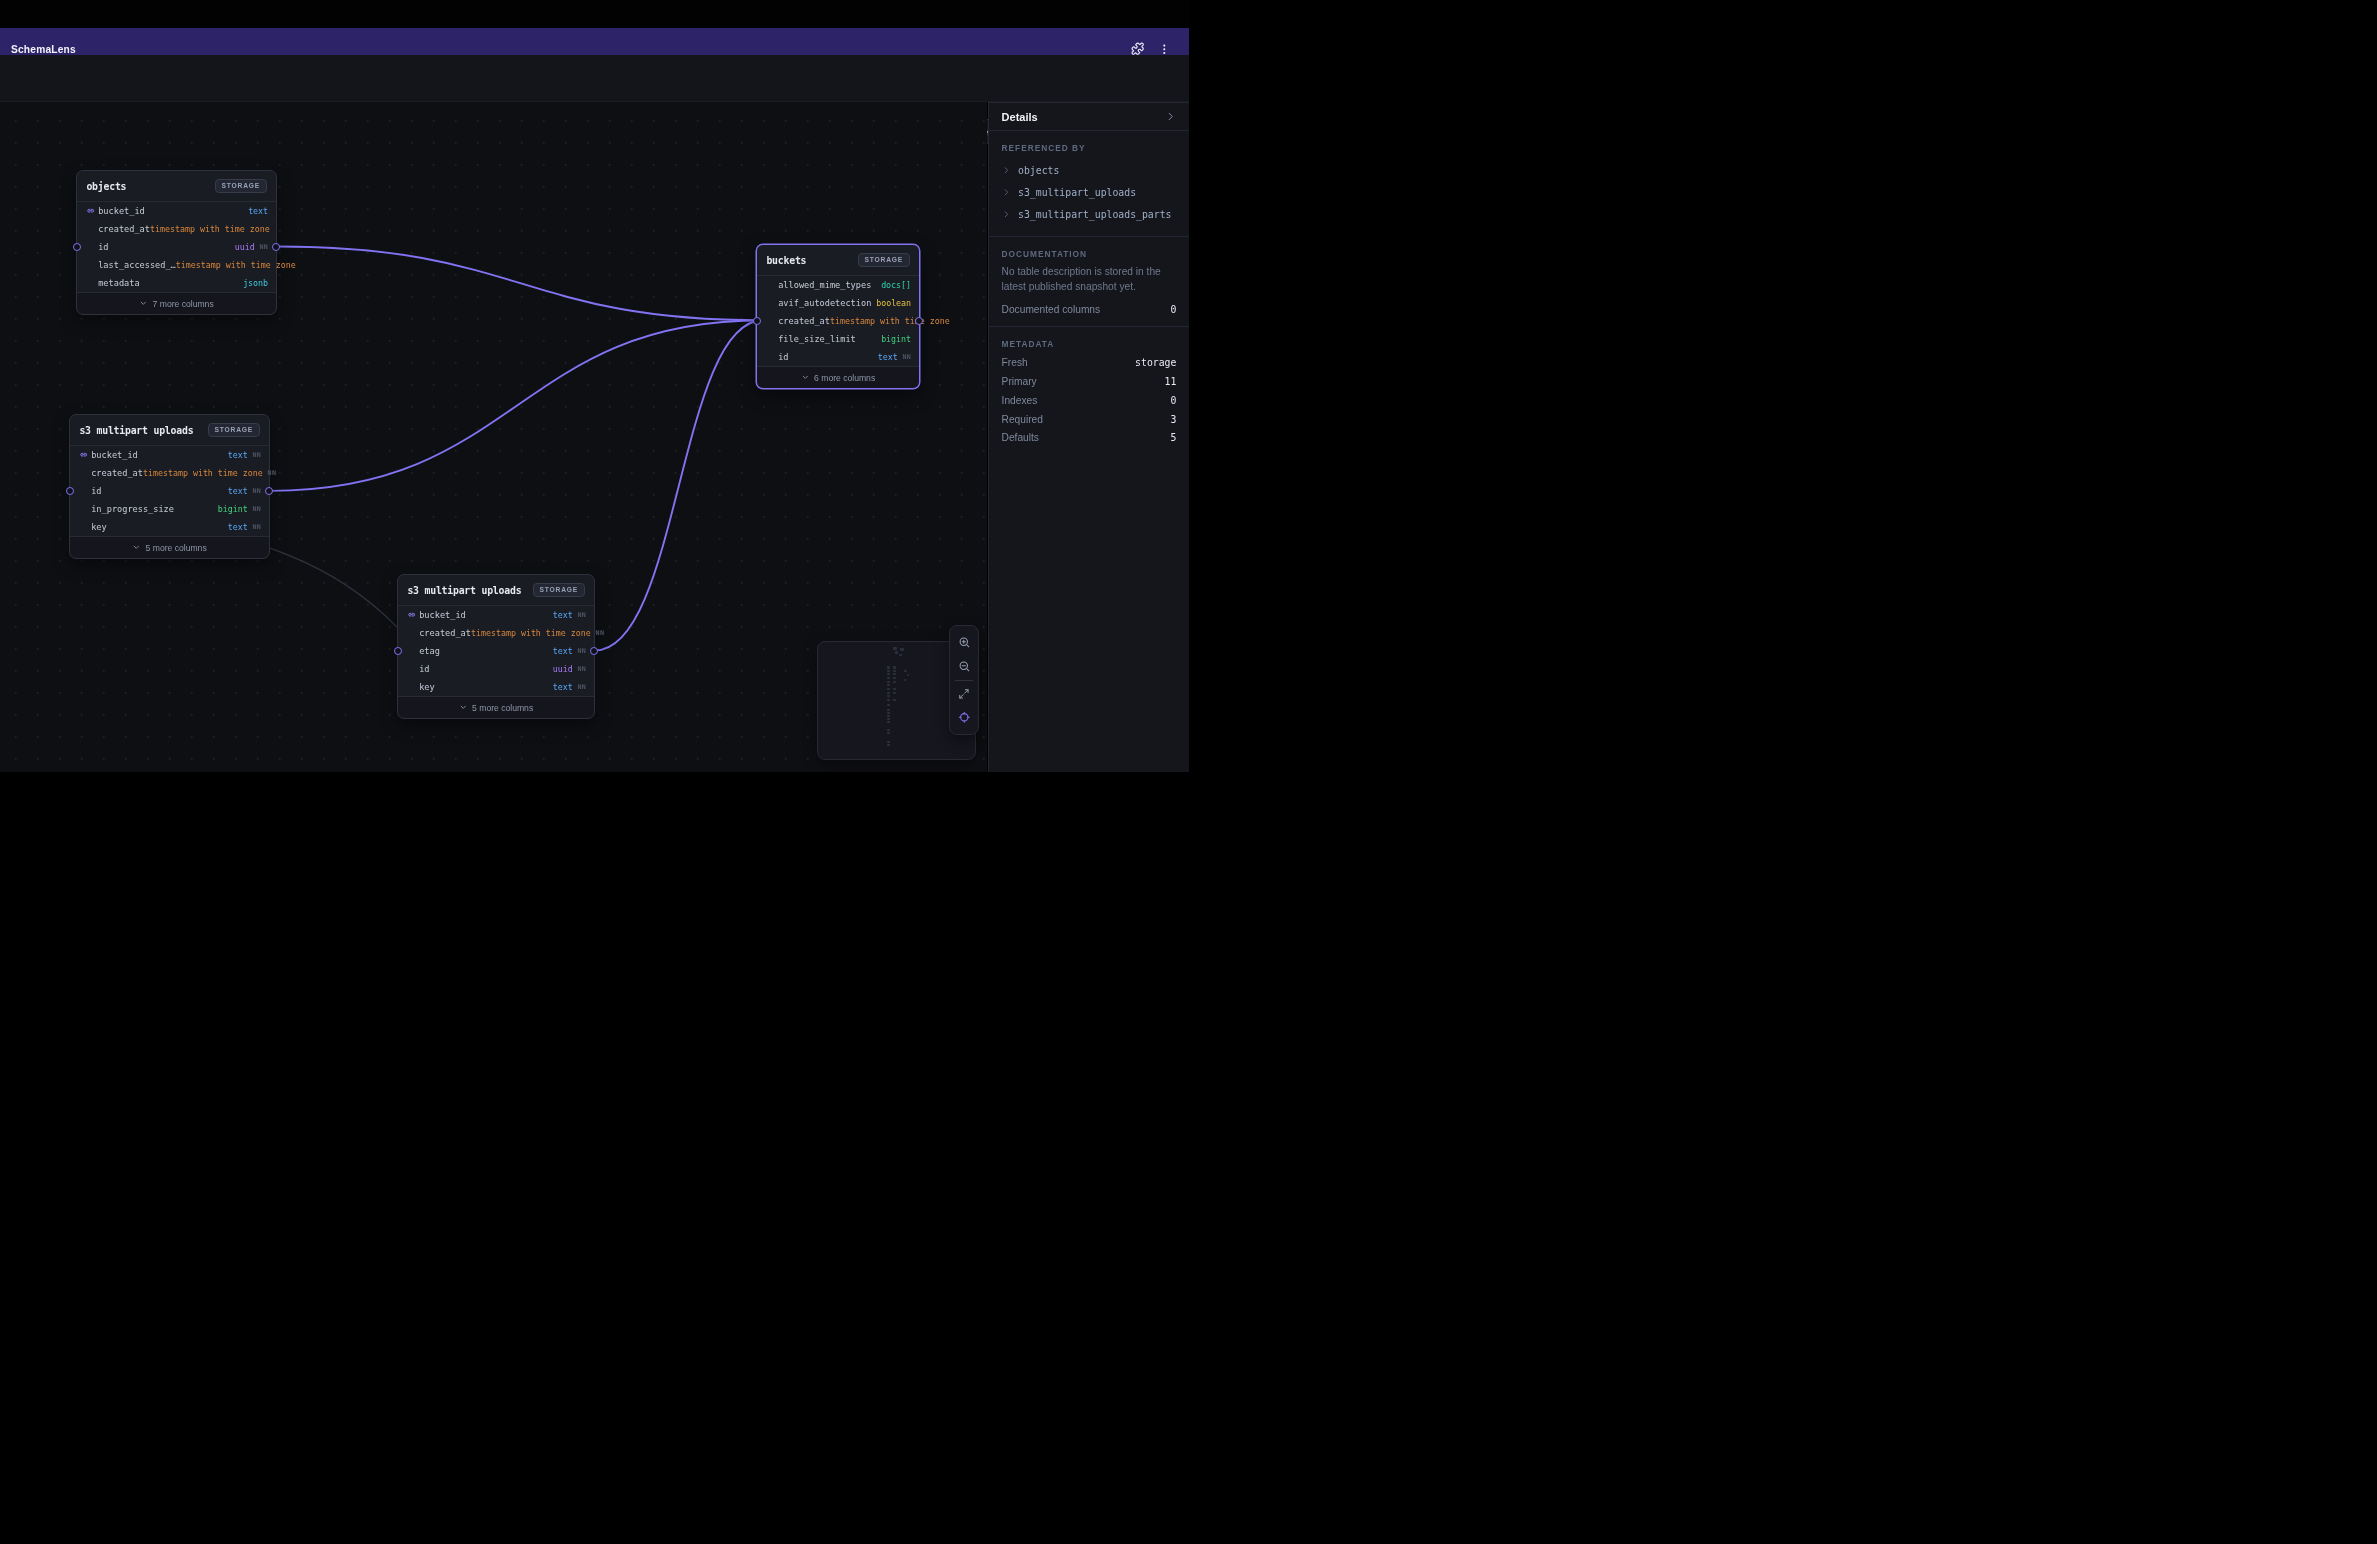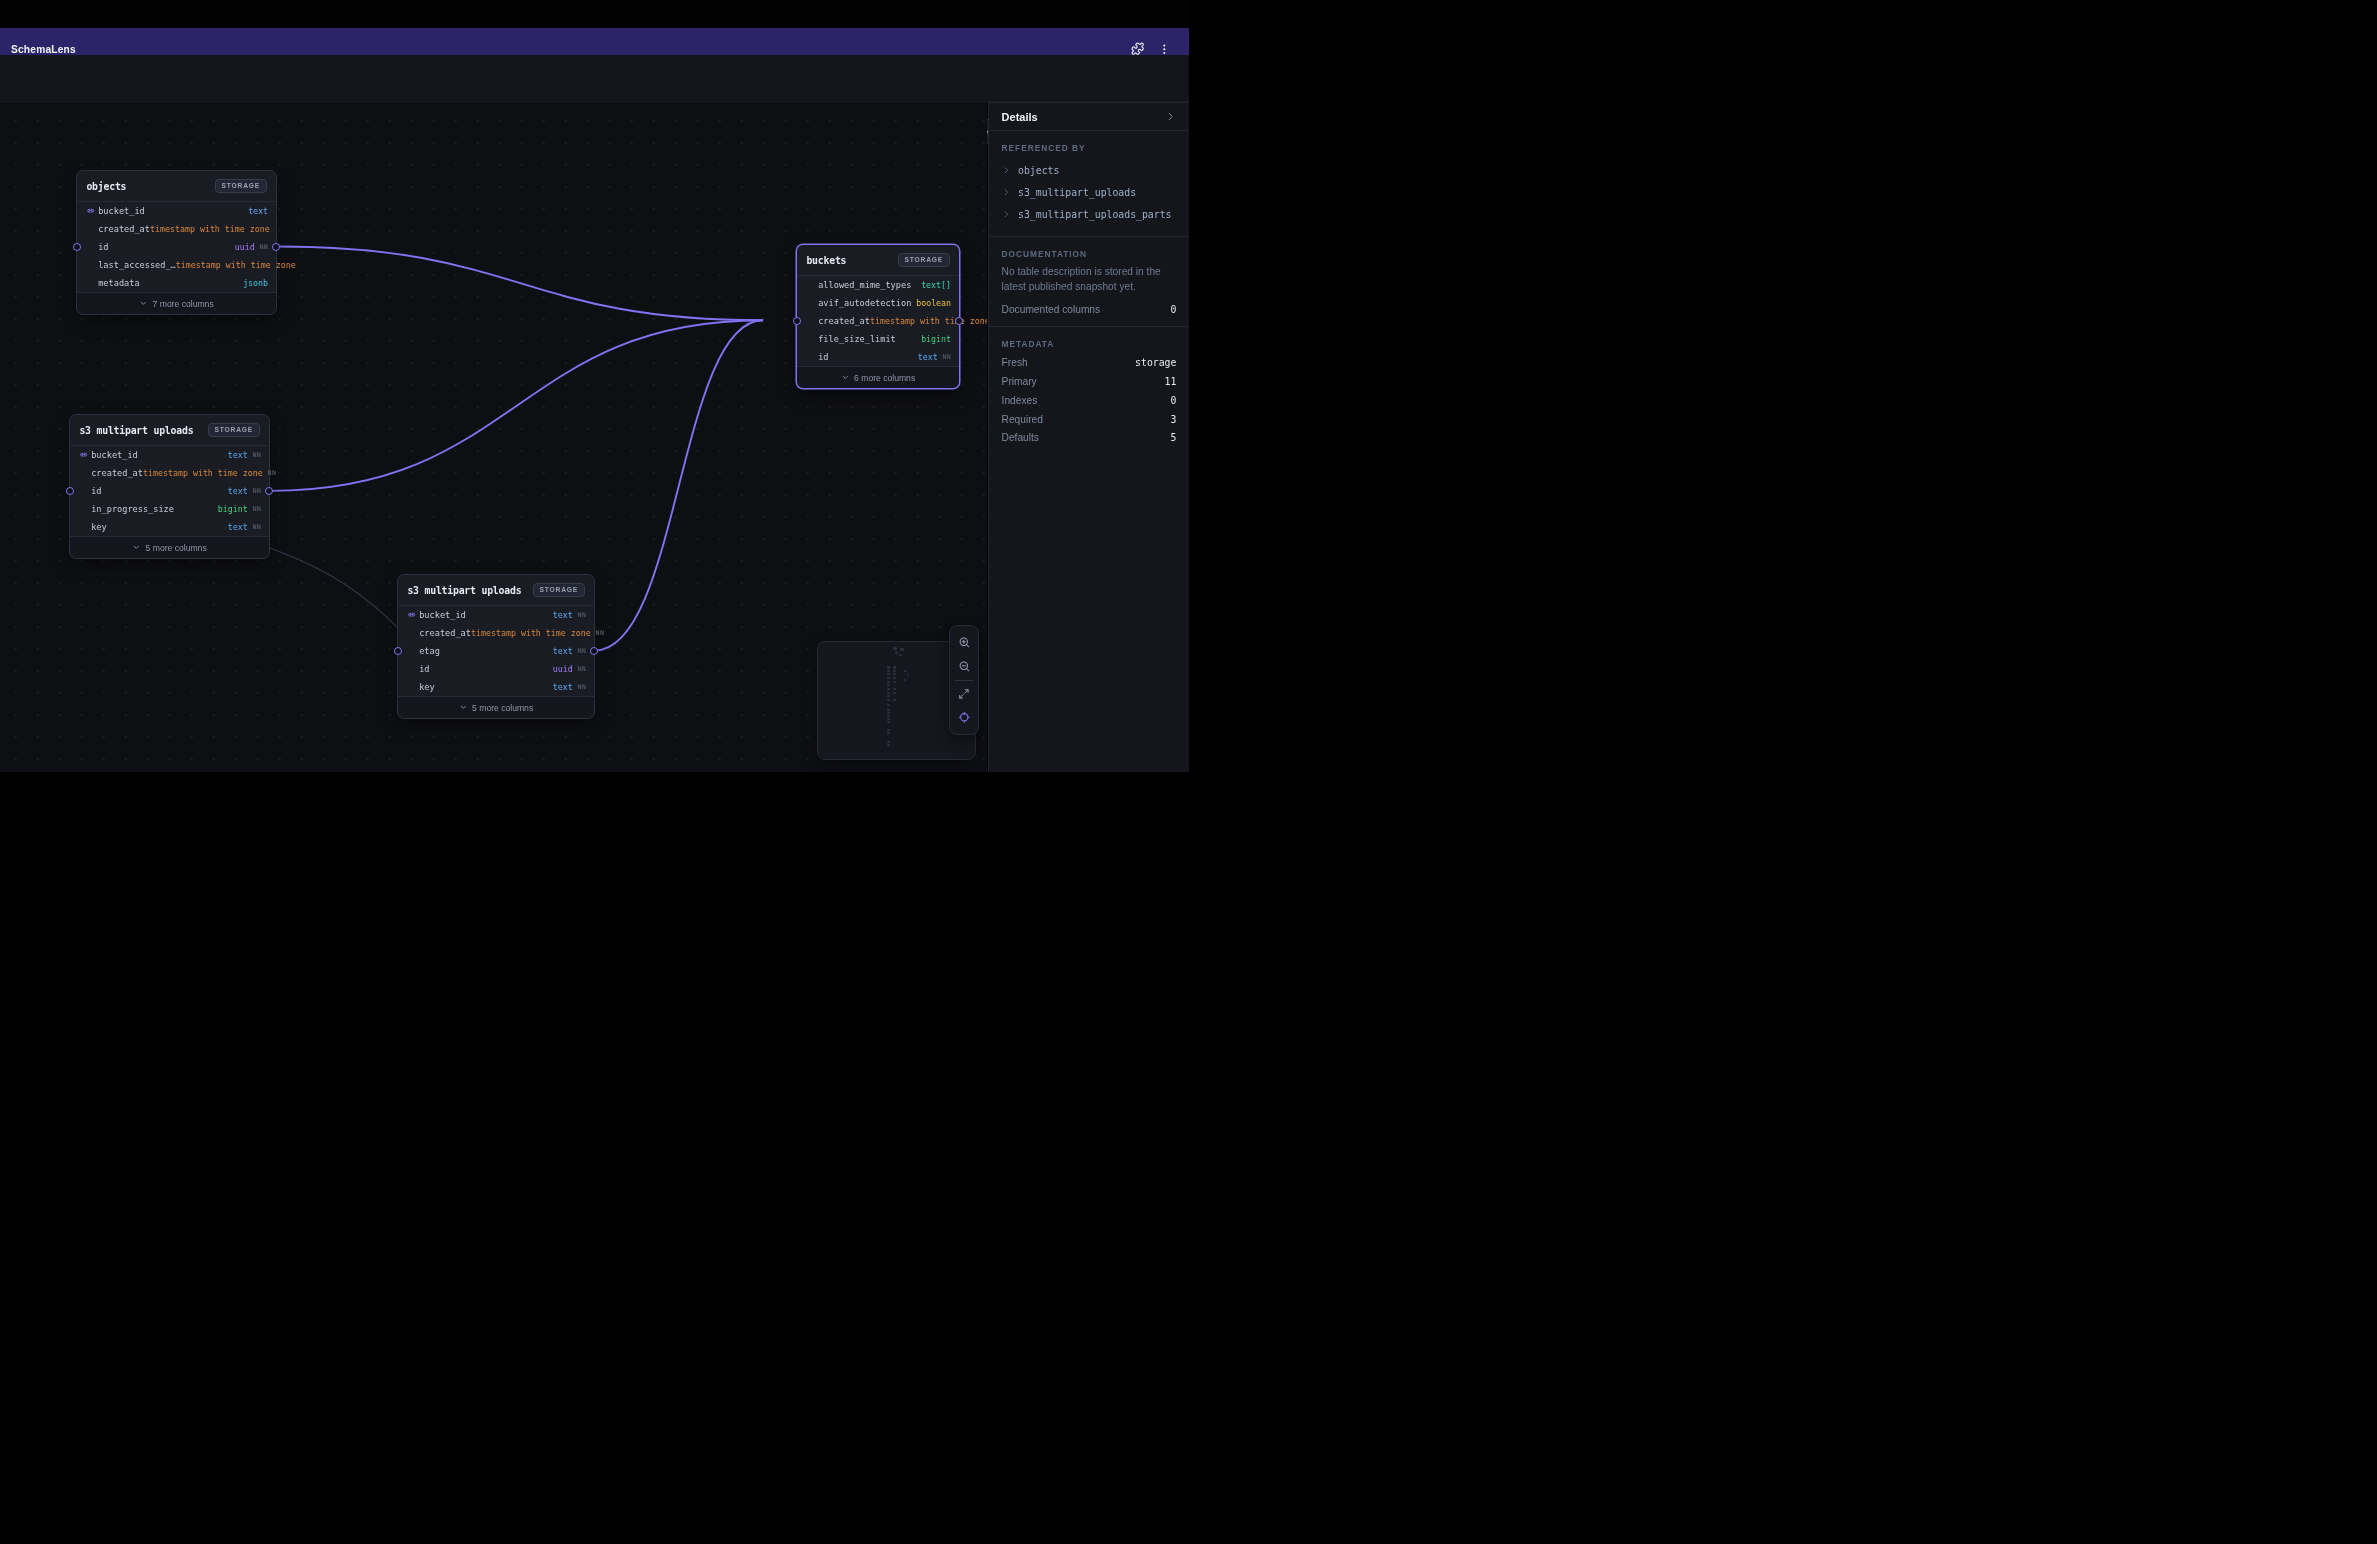--- a/index.html
+++ b/index.html
@@ -273,30 +273,30 @@
           <span style="display:flex">
             <svg width="8.6" height="8.6" viewBox="0 0 24 24" fill="none" stroke="currentColor" stroke-width="2.4" stroke-linecap="round" stroke-linejoin="round">
               <path d="m6 9 6 6 6-6"></path>
             </svg>
           </span>
           <span>7 more columns</span>
         </div>
         <span class="handle hl" style="top: 72px;"></span>
         <span class="handle hr" style="top: 72px;"></span>
       </div>
-      <div class="node selected" style="left: 796px; top: 142px; width: 164px;">
+      <div class="node selected" style="left: 756px; top: 142px; width: 164px;">
         <div class="node-header">
           <span class="node-title">buckets</span>
           <span class="node-badge">STORAGE</span>
         </div>
         <div>
           <div class="col-row">
             <span class="fk-slot"></span>
             <span class="col-name">allowed_mime_types</span>
-            <span class="col-type" style="color:#2fd4ab">text[]</span>
+            <span class="col-type" style="color:#2fd4ab">docs[]</span>
           </div>
           <div class="col-row">
             <span class="fk-slot"></span>
             <span class="col-name">avif_autodetection</span>
             <span class="col-type" style="color:#e3c13f">boolean</span>
           </div>
           <div class="col-row">
             <span class="fk-slot"></span>
             <span class="col-name">created_at</span>
             <span class="col-type" style="color:#d9873b">timestamp with time zone</span>

